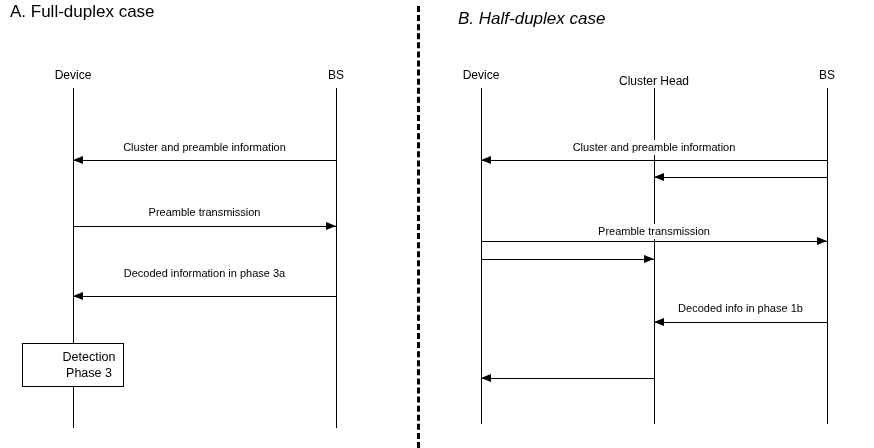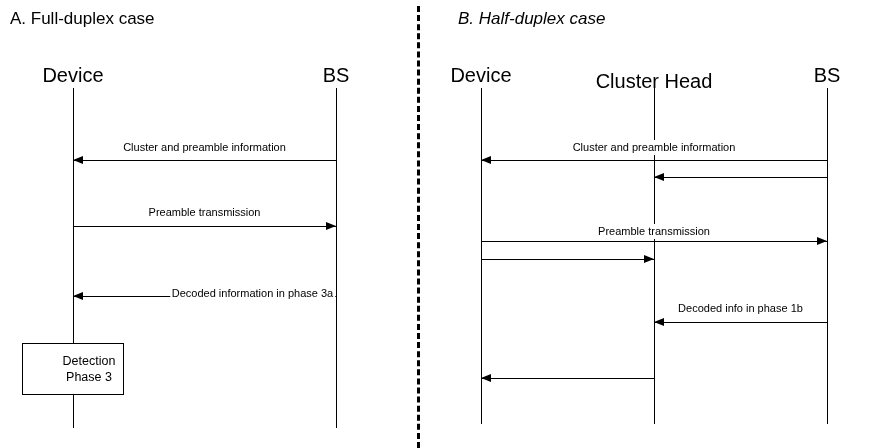--- a/index.html
+++ b/index.html
@@ -30,21 +30,21 @@
     position: absolute;
     left: 417px;
     top: 6px;
     width: 0;
     height: 442px;
     border-left: 3px dashed #000000;
   }
 
   .lifeline-label {
     position: absolute;
-    font-size: 20px;
+    font-size: 12px;
     line-height: 18px;
     color: #000000;
     white-space: nowrap;
     transform: translateX(-50%);
     text-align: center;
   }
   .lifeline {
     position: absolute;
     width: 0;
     border-left: 1.6px solid #000000;
@@ -95,35 +95,35 @@
     line-height: 16px;
     color: #000000;
     text-align: center;
   }
 </style>
 </head>
 <body>
 
 <div id="canvas">
     <div class="divider" style="left: 417px; top: 6px; height: 442px;"></div>
-    <div class="panel-title" style="left: 10px; top: 9px;">A. Full-duplex case</div>
+    <div class="panel-title" style="left: 10px; top: 2px;">A. Full-duplex case</div>
     <div class="lifeline-label" style="left: 73px; top: 66px;">Device</div>
     <div class="lifeline" style="left: 73px; top: 88px; height: 340px;"></div>
     <div class="lifeline-label" style="left: 336px; top: 66px;">BS</div>
     <div class="lifeline" style="left: 336px; top: 88px; height: 340px;"></div>
     <div class="arrow-line" style="left: 73px; top: 160px; width: 263px;"></div>
     <div class="arrow-head left" style="top: 156px; left: 73px;"></div>
     <div class="msg-label" style="left: 204.5px; top: 140px;">Cluster and preamble information</div>
     <div class="arrow-line" style="left: 73px; top: 226px; width: 263px;"></div>
     <div class="arrow-head right" style="top: 222px; left: 326px;"></div>
     <div class="msg-label" style="left: 204.5px; top: 205px;">Preamble transmission</div>
     <div class="arrow-line" style="left: 73px; top: 296px; width: 263px;"></div>
     <div class="arrow-head left" style="top: 292px; left: 73px;"></div>
-    <div class="msg-label" style="left: 204.5px; top: 286px; margin-left: 48px;">Decoded information in phase 3a</div>
-    <div class="activity-box" style="left: 22px; top: 343px; width: 102px; height: 52px; padding-left: 32px;">
+    <div class="msg-label" style="left: 204.5px; top: 266px;">Decoded information in phase 3a</div>
+    <div class="activity-box" style="left: 22px; top: 343px; width: 102px; height: 44px; padding-left: 32px;">
       <div>Detection</div>
       <div>Phase 3</div>
     </div>
     <div class="panel-title" style="left: 458px; top: 9px; font-style: italic;">B. Half-duplex case</div>
     <div class="lifeline-label" style="left: 481px; top: 66px;">Device</div>
     <div class="lifeline" style="left: 481px; top: 88px; height: 336px;"></div>
     <div class="lifeline-label" style="left: 654px; top: 72px;">Cluster Head</div>
     <div class="lifeline" style="left: 654px; top: 88px; height: 336px;"></div>
     <div class="lifeline-label" style="left: 827px; top: 66px;">BS</div>
     <div class="lifeline" style="left: 827px; top: 88px; height: 336px;"></div>

